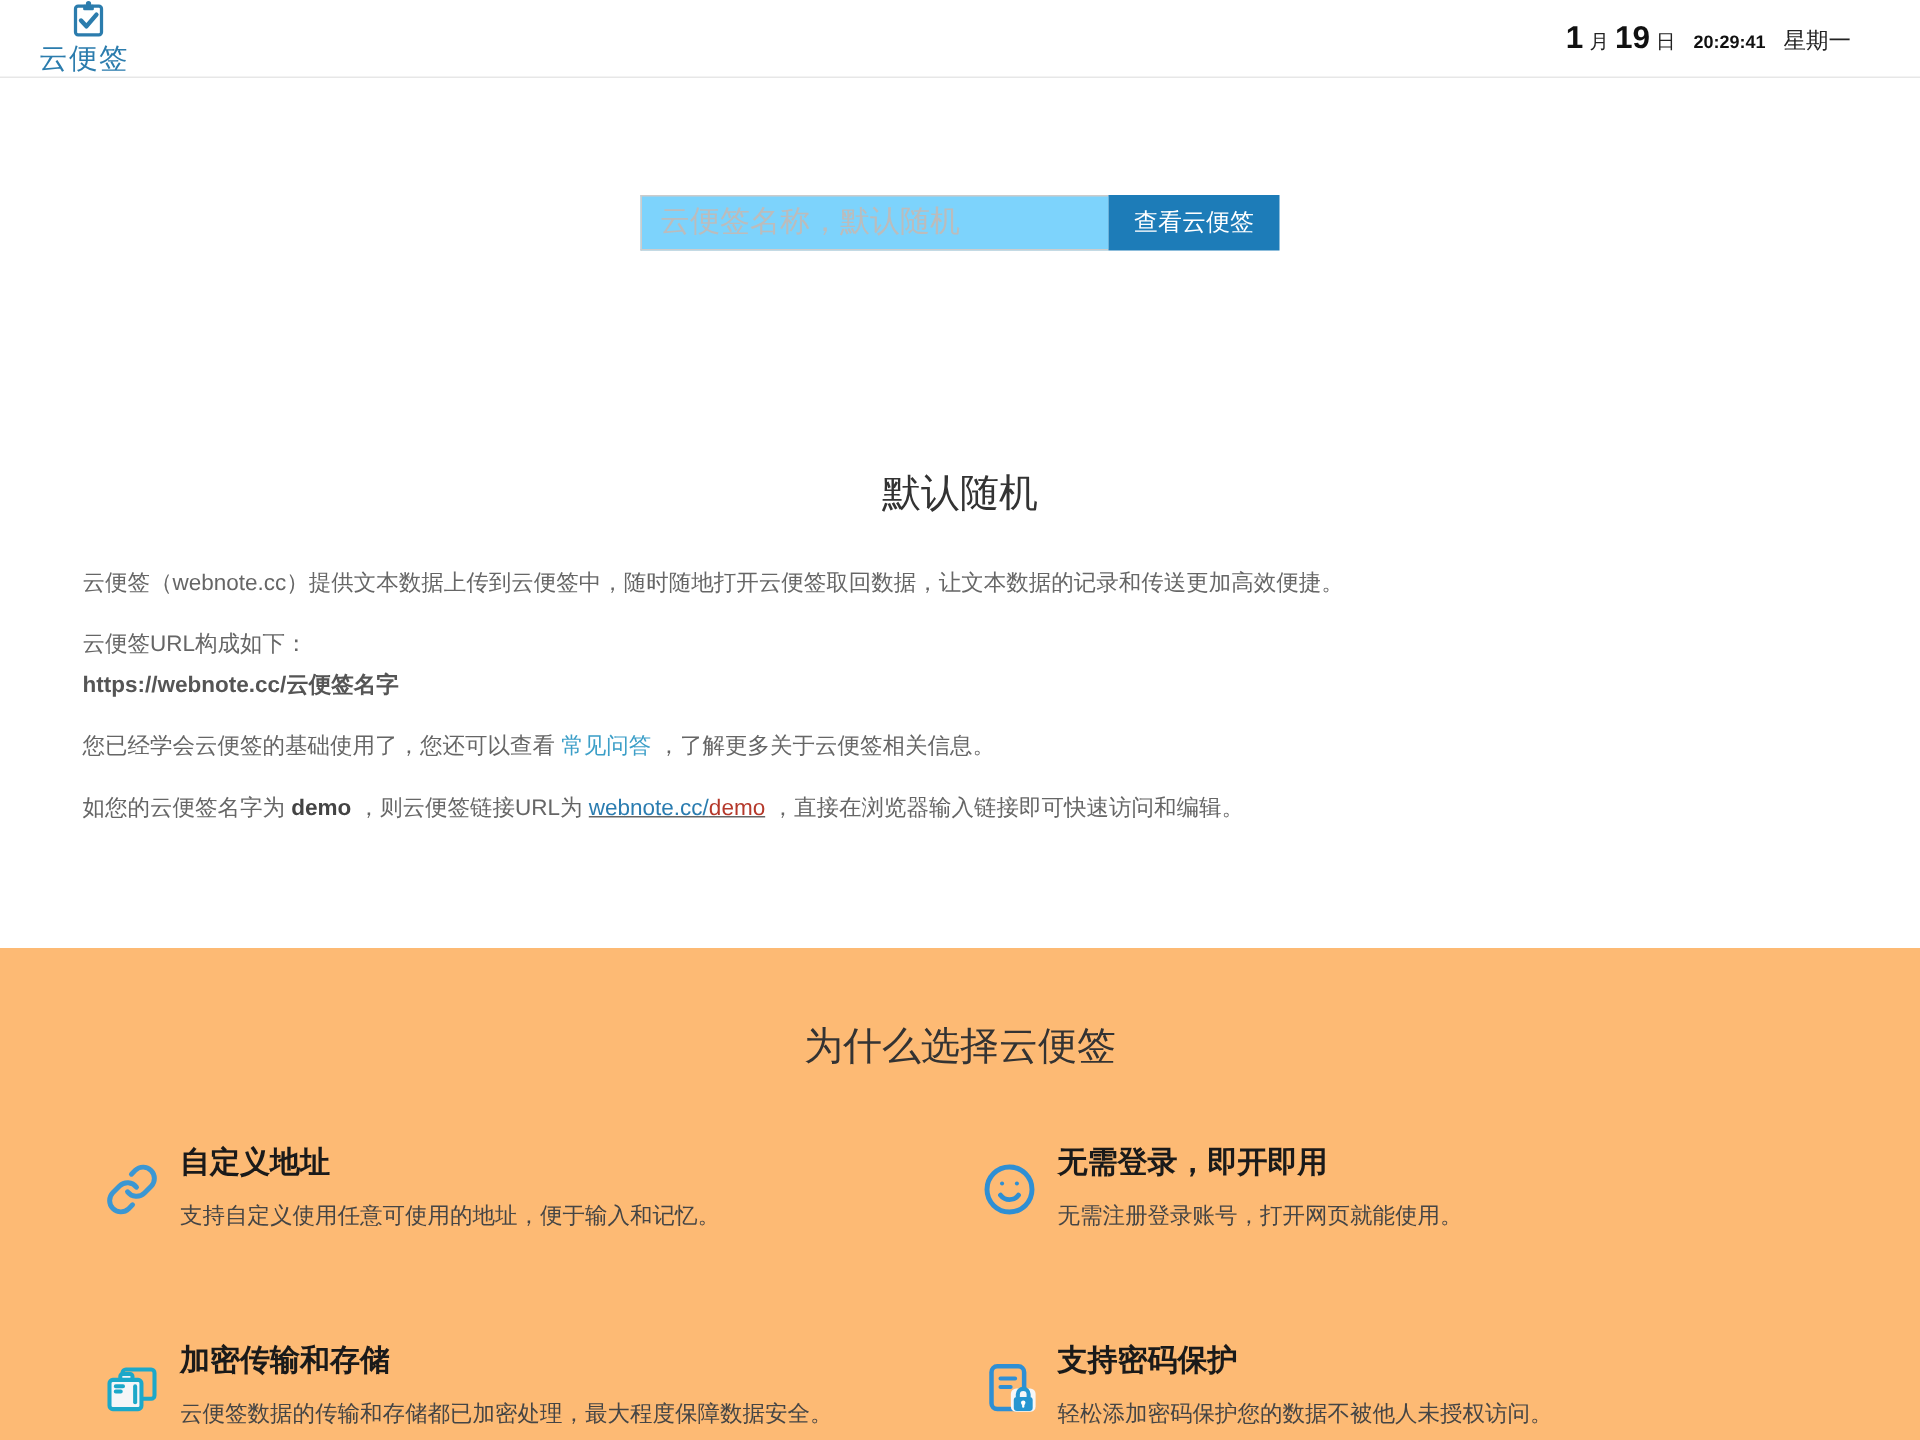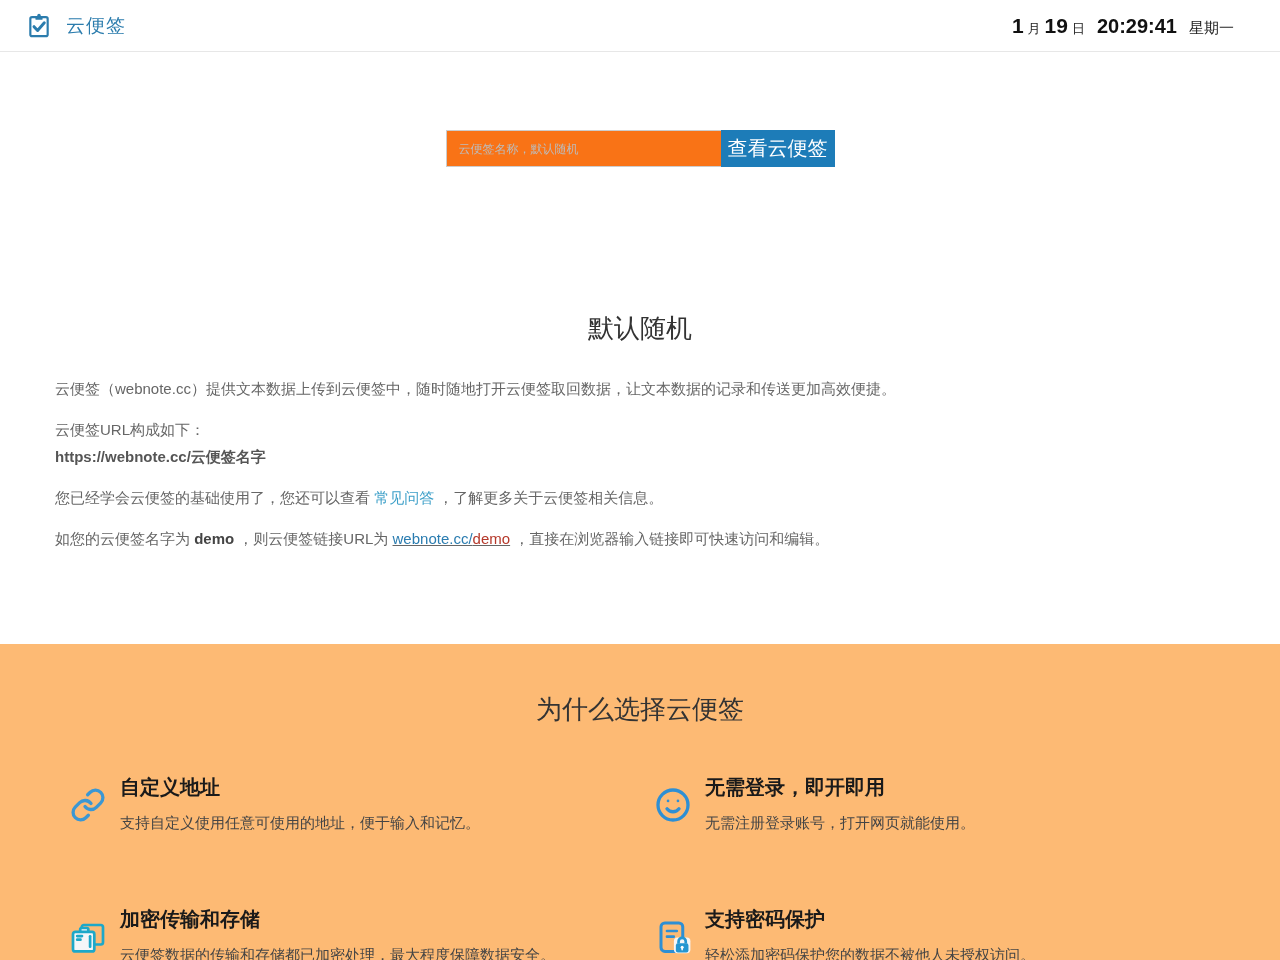--- a/index.html
+++ b/index.html
@@ -13,55 +13,55 @@
   }
 
   
   .header {
     height: 52px; flex: 0 0 52px;
     display: flex; align-items: center; justify-content: space-between;
     padding: 0 46px 0 26px;
     border-bottom: 1px solid #e7e7e7;
     background: #fff;
   }
-  .logo { display: flex; align-items: flex-end; cursor: pointer; }
+  .logo { display: flex; align-items: flex-end; cursor: pointer; flex-direction: column; }
   .logo .logo-icon { width: 26px; height: 26px; display: inline-flex; margin-right: 14px; }
   .logo .logo-text { font-size: 19px; color: #2b7cad; letter-spacing: 1px; }
 
   .datetime { display: flex; align-items: baseline; color: #111; }
   .d-num  { font-size: 21px; font-weight: 700; }
   .d-unit { font-size: 13px; margin: 0 4px; color: #222; }
-  .d-time { font-size: 20px; font-weight: 700; margin-left: 8px; }
+  .d-time { font-size: 12px; font-weight: 700; margin-left: 8px; }
   .d-week { font-size: 15px; margin-left: 12px; color: #222; }
 
   
   .search-row {
     margin-top: 78px;
     display: flex; justify-content: center; align-items: stretch;
   }
   .search-input {
-    width: 275px; height: 37px;
+    width: 312px; height: 37px;
     border: 1px solid #ccc; border-right: none;
-    padding: 0 12px; font-size: 12px; color: #333;
-    outline: none; background: #f97316;
+    padding: 0 12px; font-size: 20px; color: #333;
+    outline: none; background: #7dd3fc;
     font-family: inherit;
   }
   .search-input::placeholder { color: #bcbcbc; }
   .search-btn {
     width: 114px; height: 37px;
     background: #1d7cb8; color: #fff; border: none;
-    font-size: 20px; cursor: pointer; font-family: inherit;
+    font-size: 16px; cursor: pointer; font-family: inherit;
   }
 
   
   .gs-heading {
     margin: 148px 0 0; text-align: center;
     font-size: 26px; font-weight: 400; color: #333; line-height: 1;
   }
-  .container { width: 1170px; margin: 12px auto; }
+  .container { width: 1170px; margin: 0 auto; }
   .gs-body { margin-top: 34px; padding-bottom: 66px; }
   .gs-body p { margin: 0 0 14px; font-size: 15px; line-height: 27px; color: #666; }
   .url-pattern { color: #555; font-weight: 700; }
   .demo-b { color: #444; font-weight: 700; }
   a.demo-link { text-decoration: underline; cursor: pointer; }
   a.demo-link .lb { color: #2a7cb0; }
   a.demo-link .ln { color: #b5382a; }
   a.faq-link { color: #3c9fc8; text-decoration: none; cursor: pointer; }
 
   

